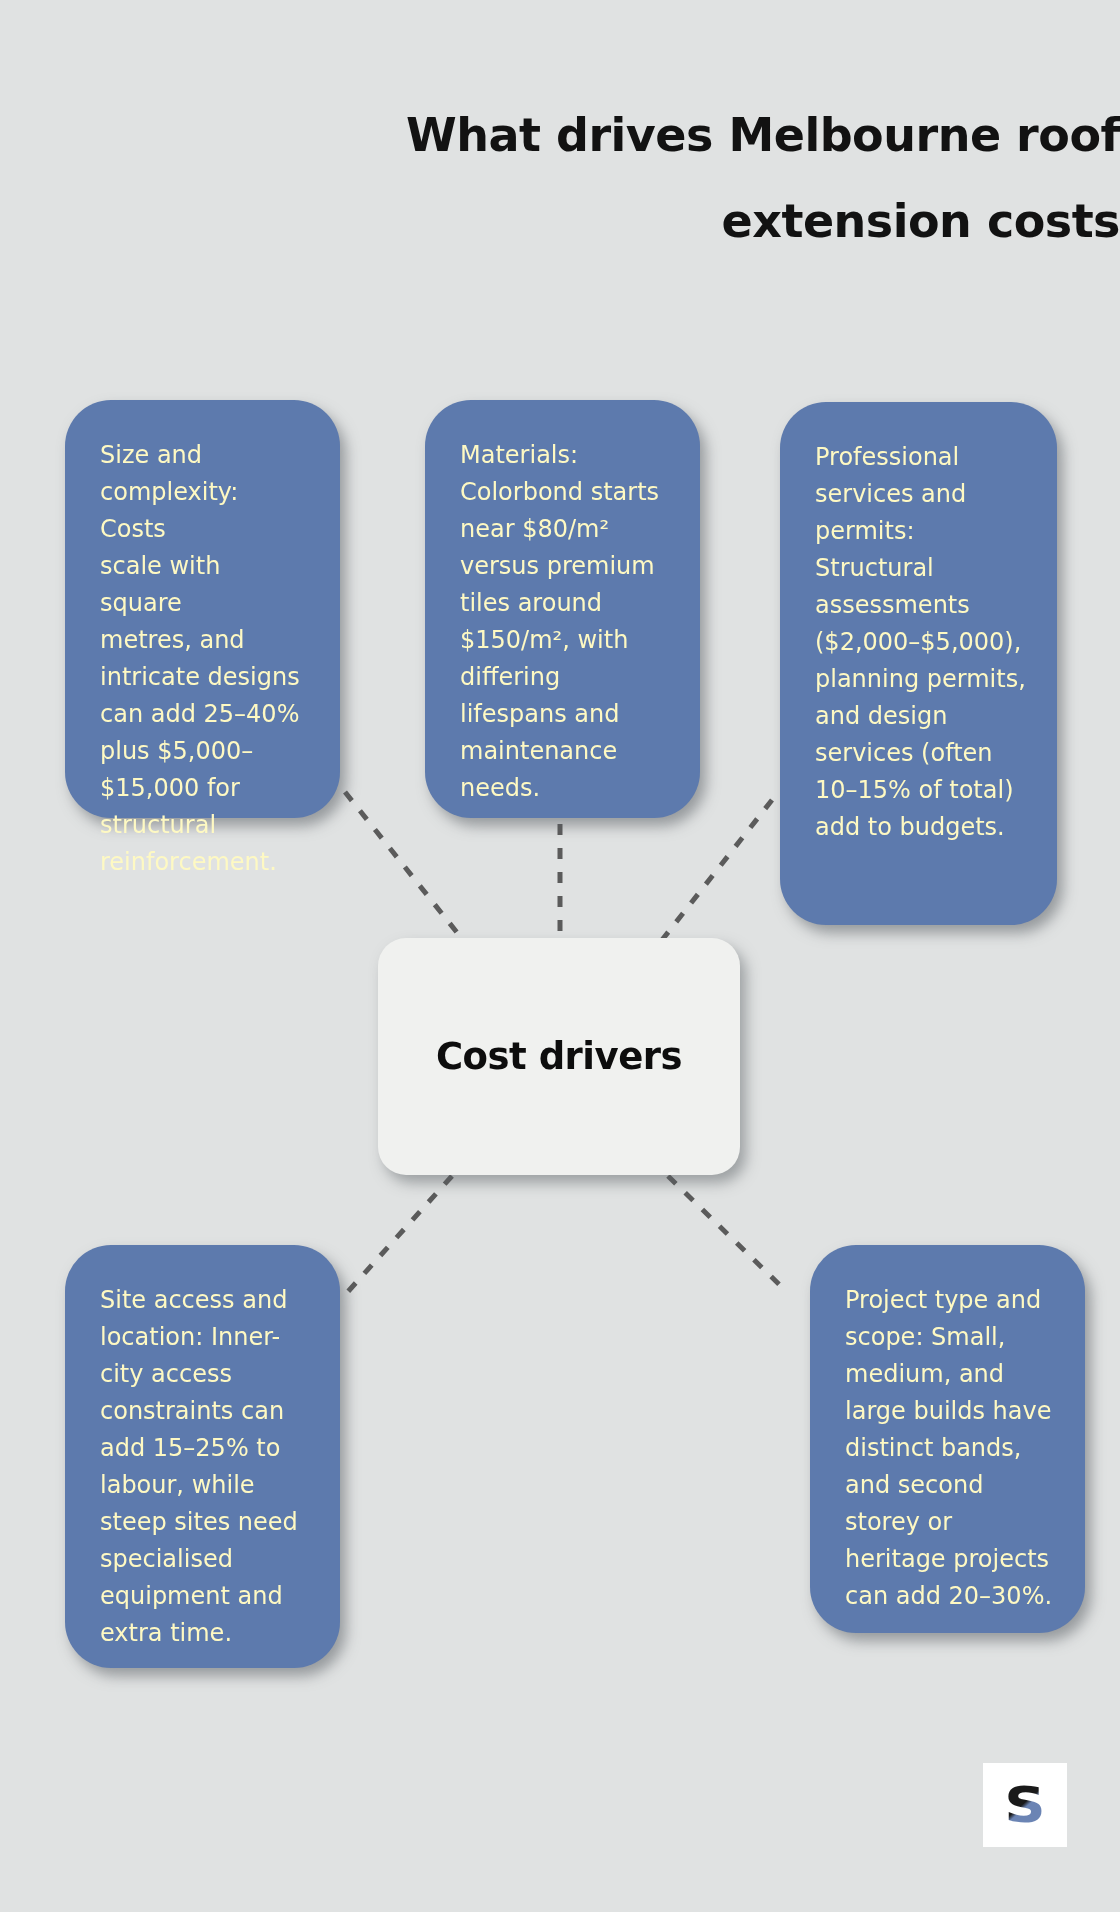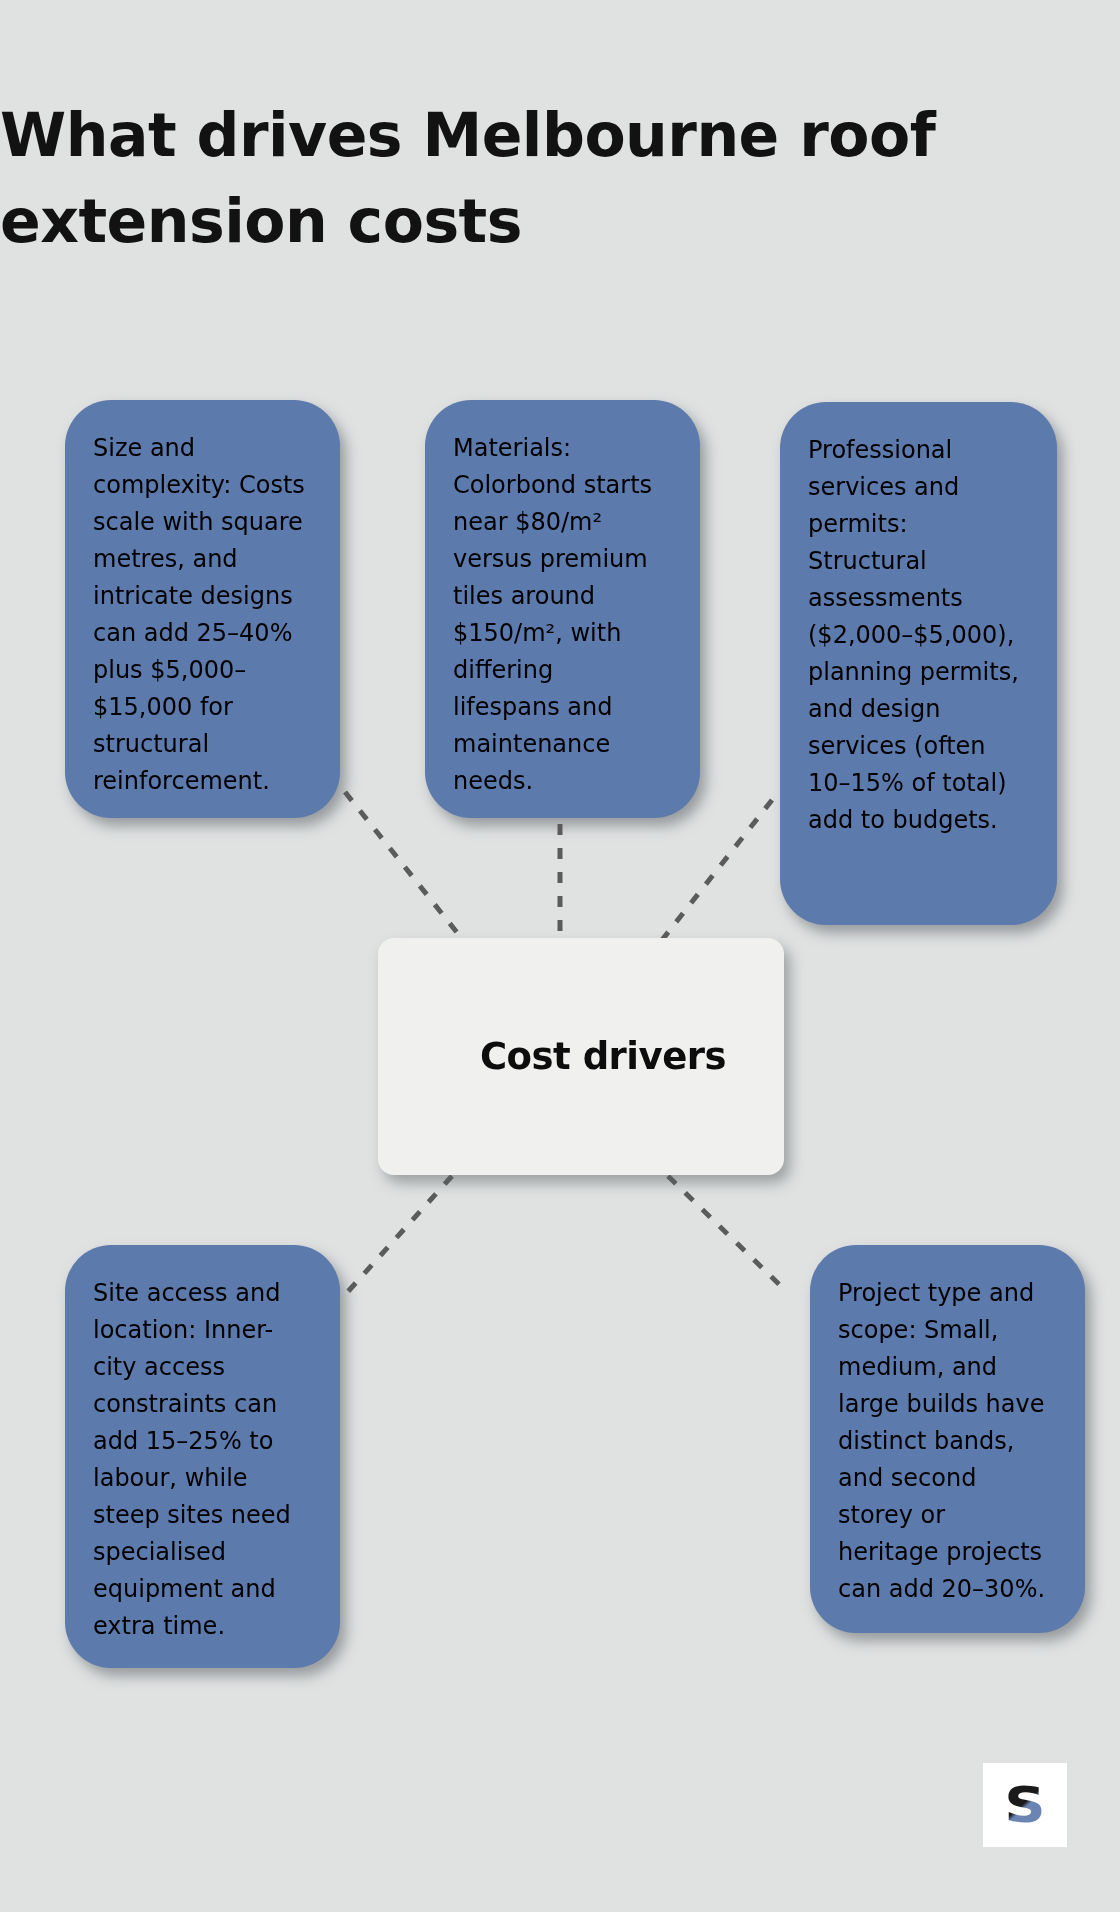--- a/index.html
+++ b/index.html
@@ -7,55 +7,55 @@
     width:1120px;height:1912px;
     background:#e0e2e2;
     font-family:"DejaVu Sans","Liberation Sans",sans-serif;
     position:relative;
     overflow:hidden;
   }
   .canvas{position:absolute;inset:0;width:1120px;height:1912px;}
 
   .page-title{
     position:absolute;left:0;top:92px;width:1120px;
-    text-align:left;
-    font-size:60px;line-height:86px;font-weight:800;
+    text-align:right;
+    font-size:46px;line-height:86px;font-weight:800;
     color:#121212;letter-spacing:-0.5px;
     white-space:pre-line;
     margin:0;
   }
 
   .card{
     position:absolute;
     background:#5d7aad;
     border-radius:46px;
     box-shadow:6px 8px 14px rgba(90,95,100,0.55);
     box-sizing:border-box;
     padding:30px 24px 0 28px;
   }
   .card p{
-    margin:0;
-    color:#000000;
+    margin:7px;
+    color:#fef9c3;
     font-size:24px;
     line-height:37px;
     white-space:pre-line;
   }
 
   .card-a{left:65px;  top:400px;  width:275px; height:418px;}
   .card-b{left:425px; top:400px;  width:275px; height:418px;}
   .card-c{left:780px; top:402px;  width:277px; height:523px;}
   .card-d{left:65px;  top:1245px; width:275px; height:423px;}
   .card-e{left:810px; top:1245px; width:275px; height:388px;}
 
   .center-node{
     position:absolute;left:378px;top:938px;width:362px;height:237px;
     background:#f0f1ef;
-    border-radius:16px;
+    border-radius:28px;
     box-shadow:6px 8px 14px rgba(90,95,100,0.5);
-    display:flex;align-items:center;justify-content:center;padding-left:44px;
+    display:flex;align-items:center;justify-content:center;
   }
   .center-node span{
     font-size:37px;font-weight:800;color:#0d0d0d;letter-spacing:-0.5px;
   }
 
   .connectors{position:absolute;inset:0;pointer-events:none;}
 
   .brand-logo{
     position:absolute;left:983px;top:1763px;width:84px;height:84px;
     background:#ffffff;

